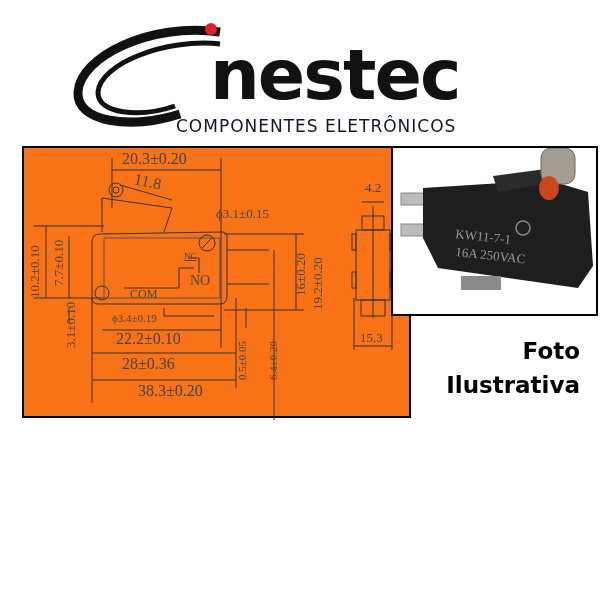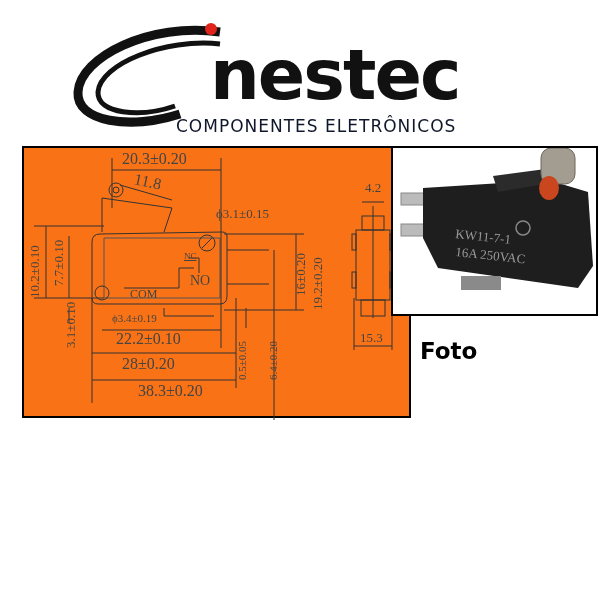--- a/index.html
+++ b/index.html
@@ -5,21 +5,21 @@
   html,body{margin:0;padding:0;background:#fff;}
   body{width:600px;height:600px;position:relative;overflow:hidden;font-family:"Liberation Sans",sans-serif;}
   .logo{position:absolute;left:70px;top:22px;width:340px;height:115px;}
   .logo-word{position:absolute;left:140px;top:18px;font-family:"DejaVu Sans",sans-serif;font-size:70px;font-weight:bold;letter-spacing:-2px;color:#111;line-height:1;}
   .logo-sub{position:absolute;left:106px;top:94px;font-family:"DejaVu Sans",sans-serif;font-size:17px;letter-spacing:1px;color:#0f172a;white-space:nowrap;}
   .panel-draw{position:absolute;left:0;top:146px;width:389px;height:272px;border:2px solid #000;border-right-width:2px;box-sizing:border-box;background:#f97316;margin-left:22px;}
   .panel-photo{position:absolute;left:391px;top:146px;width:207px;height:170px;border:2px solid #000;box-sizing:border-box;background:#fff;overflow:hidden;}
   .dim{position:absolute;font-family:"Liberation Serif",serif;color:#444;font-size:16px;white-space:nowrap;line-height:1;}
   .dim.sm{font-size:13px;}
   .vert{transform:rotate(-90deg);transform-origin:left top;}
-  .caption{position:absolute;left:420px;top:334px;width:160px;text-align:left;font-family:"DejaVu Sans",sans-serif;font-weight:bold;font-size:23px;line-height:34px;color:#000;}
+  .caption{position:absolute;left:420px;top:334px;width:160px;text-align:right;font-family:"DejaVu Sans",sans-serif;font-weight:bold;font-size:23px;line-height:34px;color:#000;}
   svg{position:absolute;left:0;top:0;}
 </style>
 </head>
 <body>
 
 <div class="logo">
   <svg width="340" height="115">
     <path d="M150 10 C 80 0, 10 35, 8 70 C 6 100, 60 108, 110 92" fill="none" stroke="#111" stroke-width="9"></path>
     <path d="M150 22 C 95 16, 30 42, 28 70 C 27 92, 70 96, 105 84" fill="none" stroke="#111" stroke-width="5"></path>
     <circle cx="141" cy="7" r="6" fill="#e0241b"></circle>
@@ -88,21 +88,21 @@
   </svg>
 
   <div class="dim" style="left:98px;top:3px;">20.3±0.20</div>
   <div class="dim" style="left:110px;top:26px;transform:rotate(12deg);">11.8</div>
   <div class="dim sm" style="left:192px;top:59px;">ϕ3.1±0.15</div>
   <div class="dim sm vert" style="left:4px;top:150px;">10.2±0.10</div>
   <div class="dim sm vert" style="left:28px;top:138px;">7.7±0.10</div>
   <div class="dim sm vert" style="left:40px;top:200px;">3.1±0.10</div>
   <div class="dim sm" style="left:88px;top:165px;font-size:11px;">ϕ3.4±0.19</div>
   <div class="dim" style="left:92px;top:183px;">22.2±0.10</div>
-  <div class="dim" style="left:98px;top:208px;">28±0.20</div>
+  <div class="dim" style="left:98px;top:208px;">28±0.36</div>
   <div class="dim" style="left:114px;top:235px;">38.3±0.20</div>
   <div class="dim sm vert" style="left:270px;top:148px;">16±0.20</div>
   <div class="dim sm vert" style="left:287px;top:162px;">19.2±0.20</div>
   <div class="dim sm vert" style="left:213px;top:232px;font-size:11px;">0.5±0.05</div>
   <div class="dim sm vert" style="left:244px;top:232px;font-size:11px;">6.4±0.20</div>
   <div class="dim sm" style="left:341px;top:33px;">4.2</div>
   <div class="dim sm" style="left:336px;top:183px;">15.3</div>
   <div class="dim sm" style="left:106px;top:140px;font-size:12px;">COM</div>
   <div class="dim sm" style="left:160px;top:104px;font-size:9px;text-decoration:underline;">NC</div>
   <div class="dim sm" style="left:166px;top:126px;font-size:14px;">NO</div>
@@ -118,13 +118,14 @@
     <ellipse cx="156" cy="40" rx="10" ry="12" fill="#c9461e"></ellipse>
     <rect x="68" y="128" width="40" height="14" fill="#8a8a8a"></rect>
     <circle cx="130" cy="80" r="7" fill="none" stroke="#888" stroke-width="1.5"></circle>
     <text x="62" y="90" font-family="Liberation Serif, serif" font-size="13" fill="#999" transform="rotate(6 62 90)">KW11-7-1</text>
     <text x="62" y="108" font-family="Liberation Serif, serif" font-size="13" fill="#999" transform="rotate(6 62 108)">16A 250VAC</text>
   </svg>
 </div>
 
 <div class="caption">
   <div>Foto</div>
+  <div>Ilustrativa</div>
 </div>
 
 </body></html>

